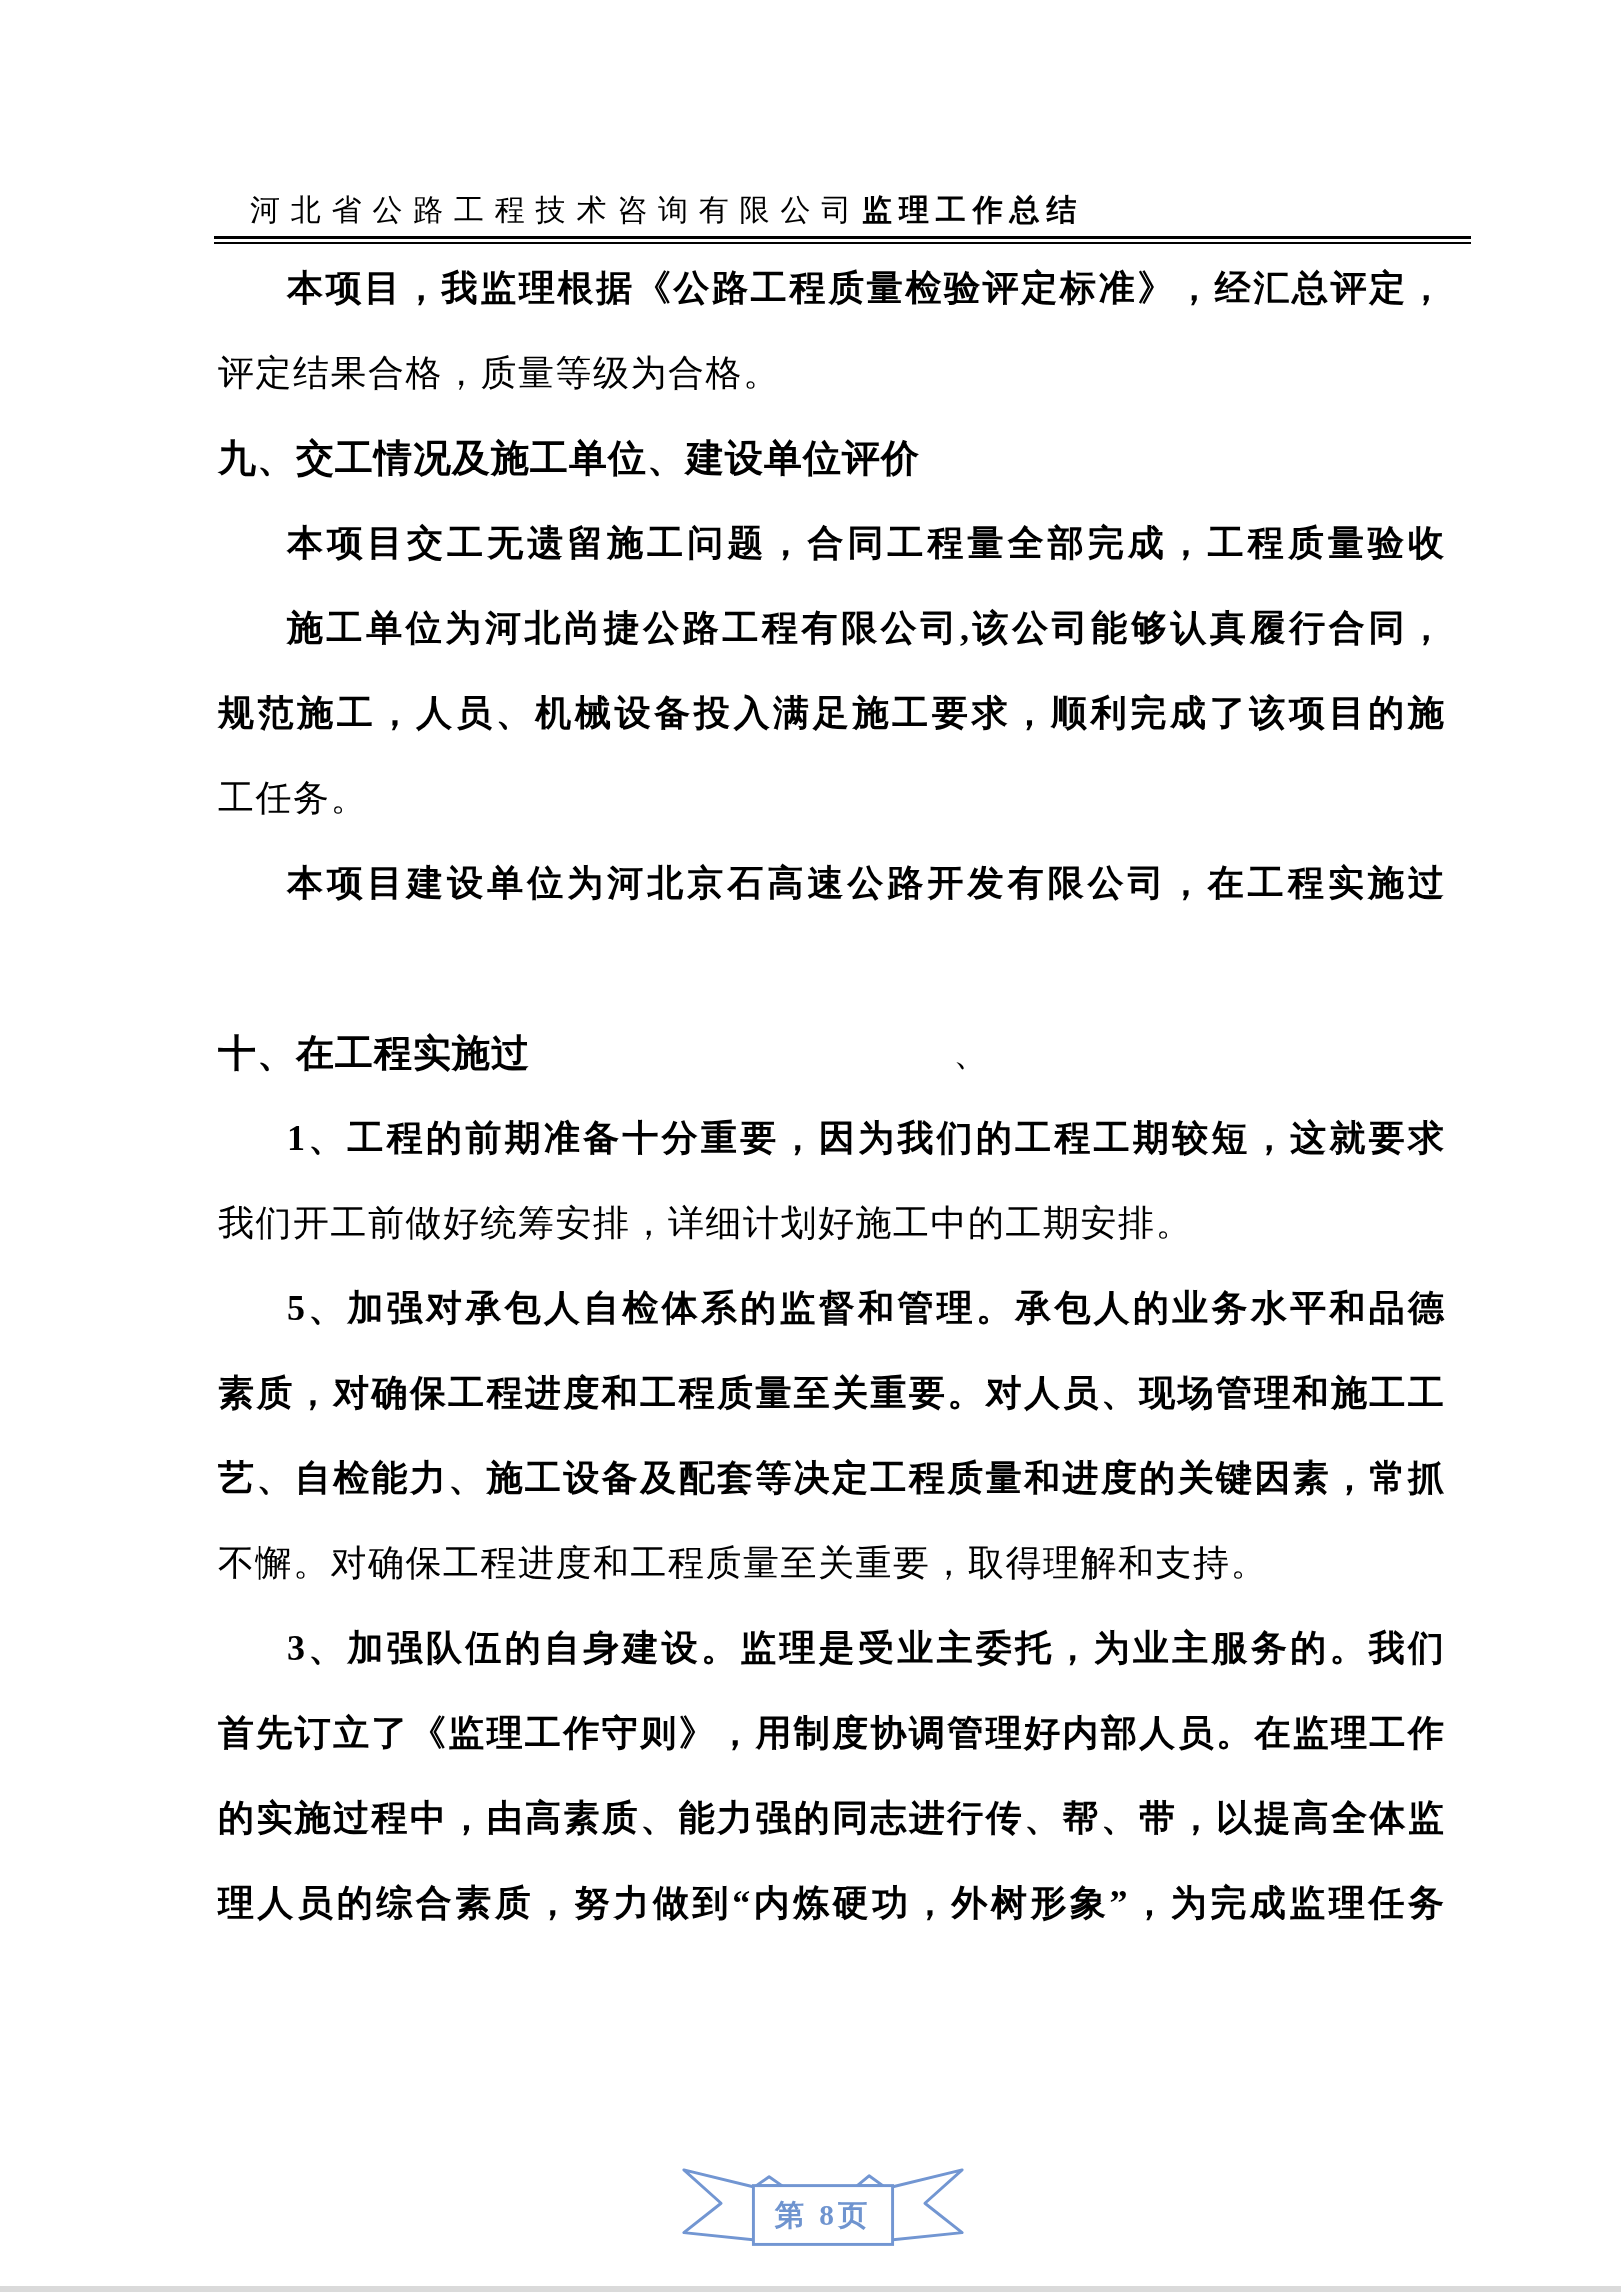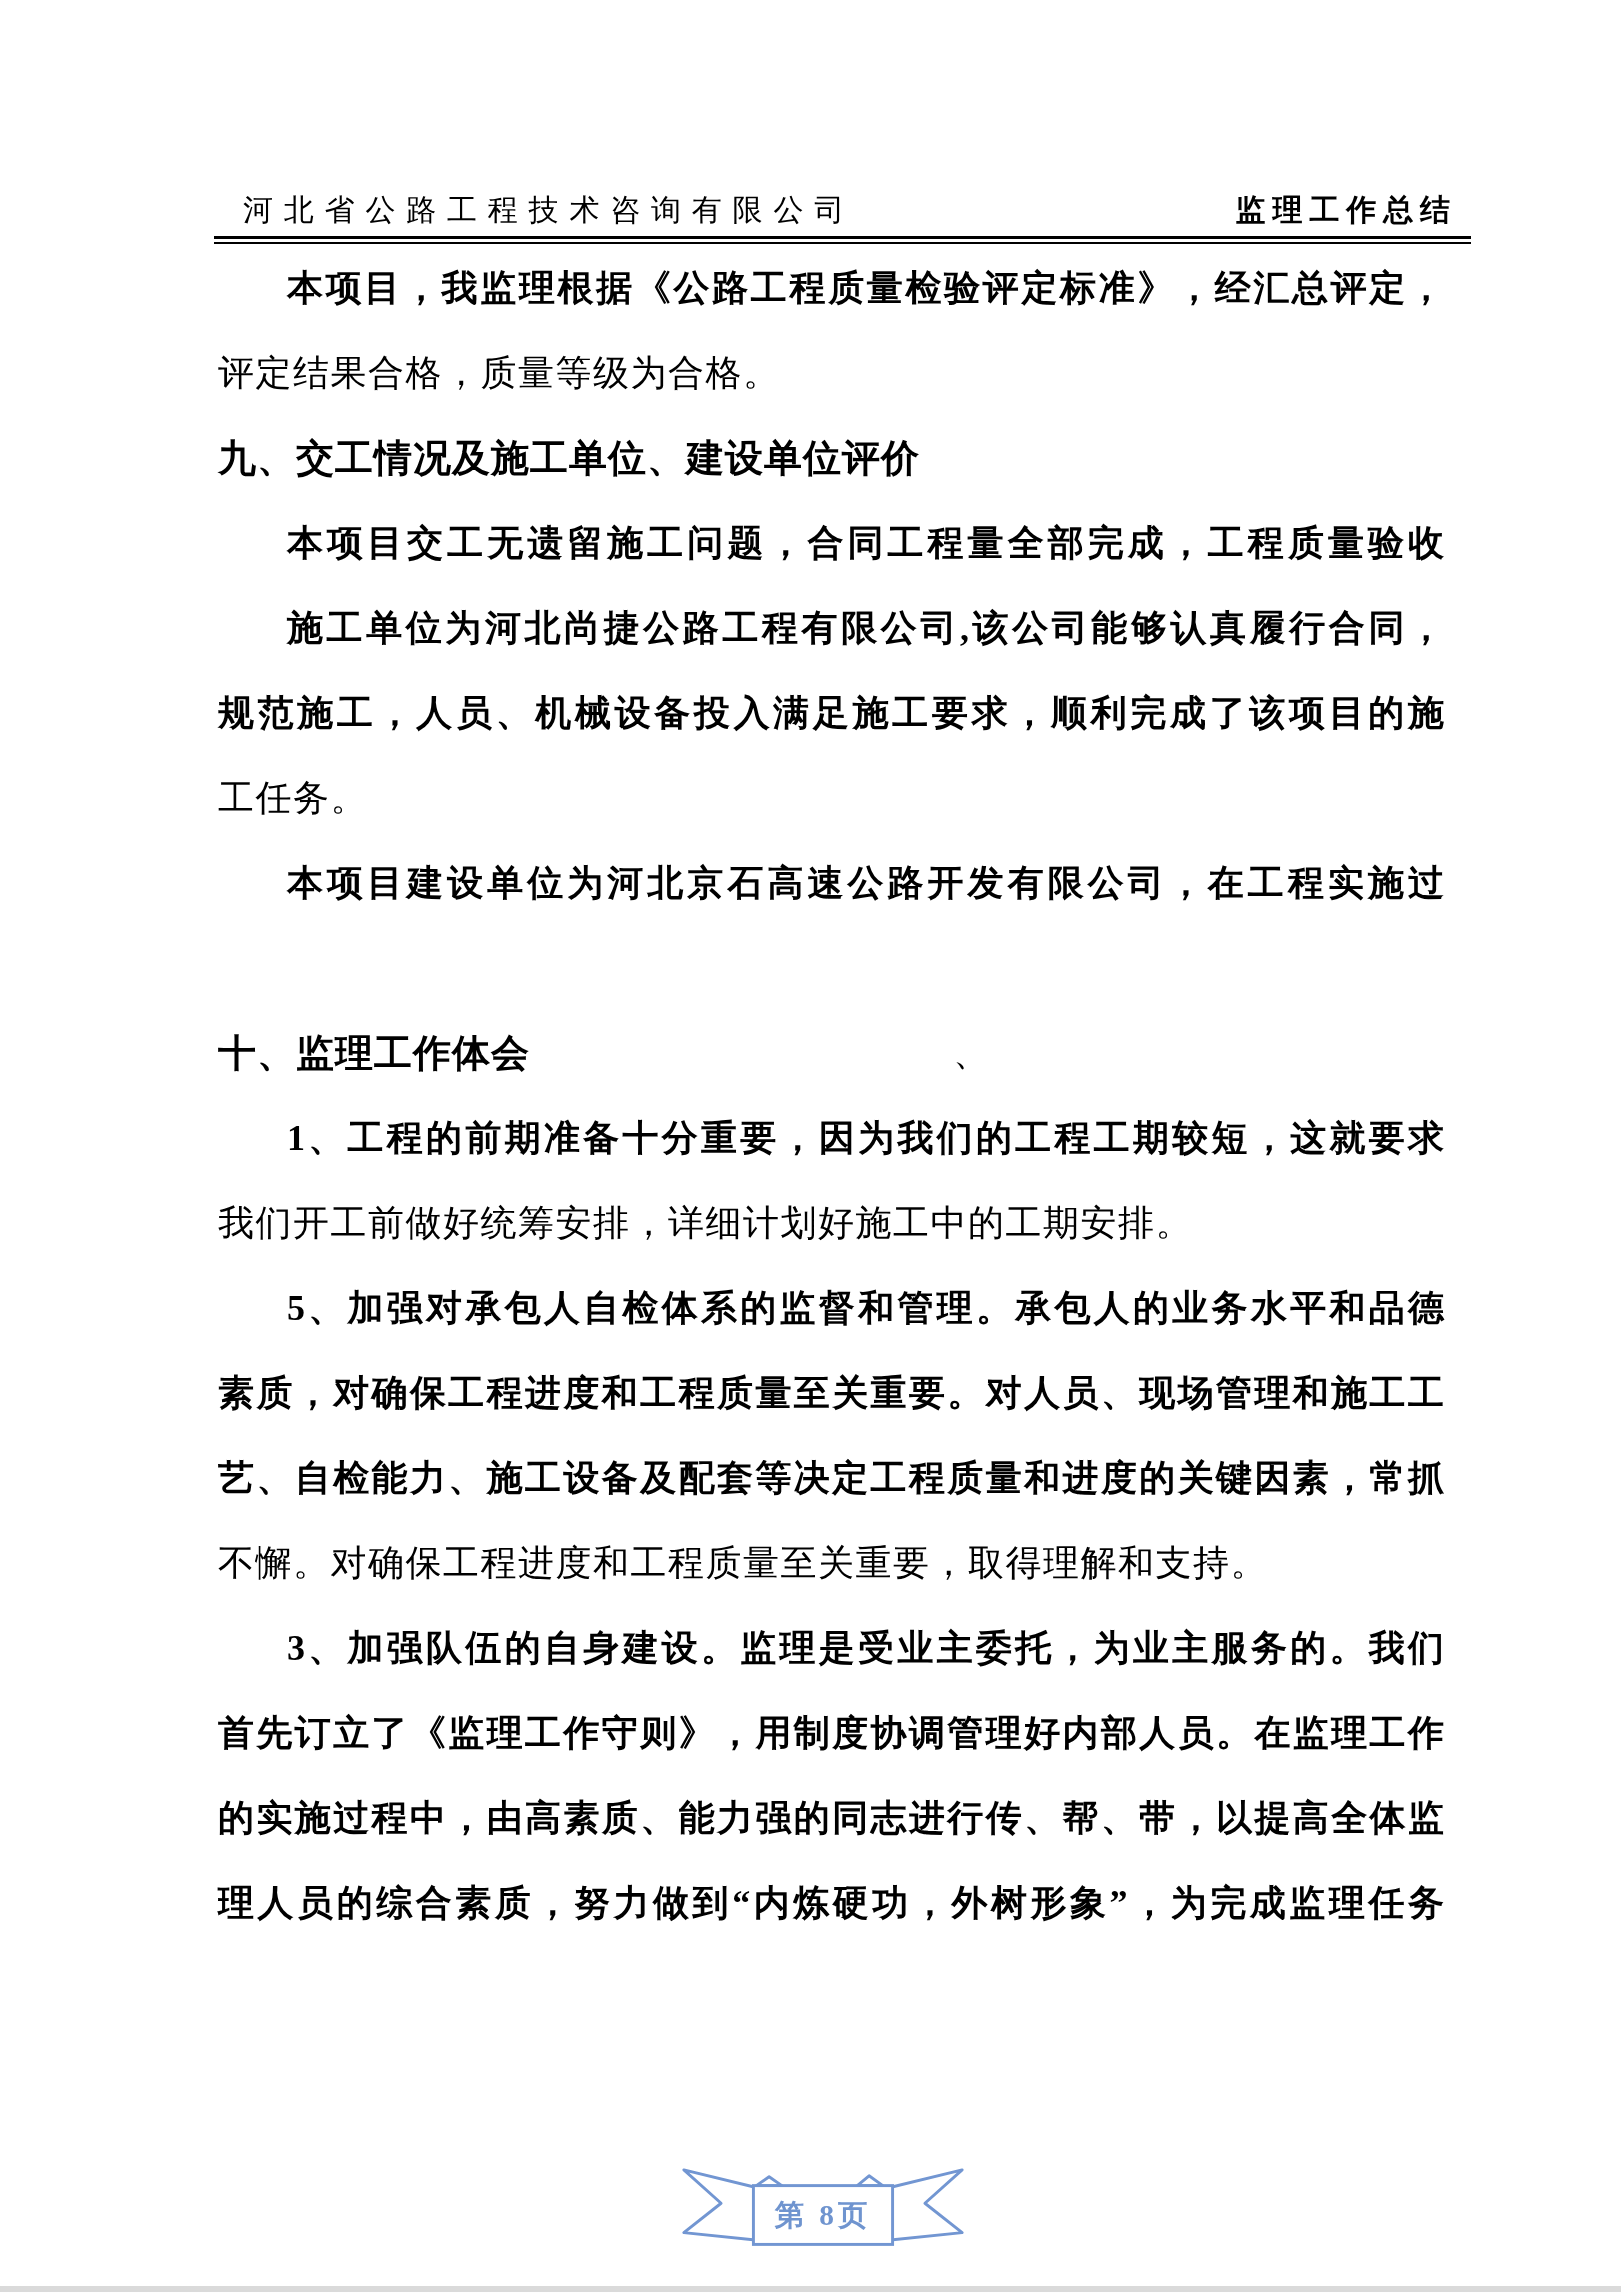--- a/index.html
+++ b/index.html
@@ -11,22 +11,22 @@
     position:relative;
     overflow:hidden;
   }
   .page-edge-bottom {
     position:absolute; left:0; bottom:0; width:1621px; height:6.9px;
     background:#dadada;
   }
 
   
   .header-row {
-    position:absolute; top:190px; left:243px; right:164px;
-    display:flex; justify-content:space-between; align-items:flex-end;
+    position:absolute; top:190px; left:250px; right:164px;
+    display:flex; align-items:flex-end;
     font-size:30px; line-height:39px;
   }
   .company   { letter-spacing:10.8px; white-space:nowrap; }
   .doc-title { letter-spacing:6.9px;  white-space:nowrap;font-weight:bold; }
   .header-rule {
     position:absolute; top:236px; left:214px; width:1257px;
     height:2.9px;
     border-top:3.9px solid #000;
     border-bottom:2.9px solid #000;
   }
@@ -83,21 +83,21 @@
   <div class="line first j">本项目，我监理根据《公路工程质量检验评定标准》，经汇总评定，</div>
   <div class="line">评定结果合格，质量等级为合格。</div>
   <div class="line heading">九、交工情况及施工单位、建设单位评价</div>
   <div class="line first j">本项目交工无遗留施工问题，合同工程量全部完成，工程质量验收</div>
   <div class="line first j">施工单位为河北尚捷公路工程有限公司,该公司能够认真履行合同，</div>
   <div class="line j">规范施工，人员、机械设备投入满足施工要求，顺利完成了该项目的施</div>
   <div class="line">工任务。</div>
   <div class="line first j">本项目建设单位为河北京石高速公路开发有限公司，在工程实施过</div>
   <div class="spacer"></div>
   <div class="line heading">
-    <span>十、监理工作体会</span>
+    <span>十、在工程实施过</span>
     <span class="stray-mark">、</span>
   </div>
   <div class="line first j">1、工程的前期准备十分重要，因为我们的工程工期较短，这就要求</div>
   <div class="line">我们开工前做好统筹安排，详细计划好施工中的工期安排。</div>
   <div class="line first j">5、加强对承包人自检体系的监督和管理。承包人的业务水平和品德</div>
   <div class="line j">素质，对确保工程进度和工程质量至关重要。对人员、现场管理和施工工</div>
   <div class="line j">艺、自检能力、施工设备及配套等决定工程质量和进度的关键因素，常抓</div>
   <div class="line">不懈。对确保工程进度和工程质量至关重要，取得理解和支持。</div>
   <div class="line first j">3、加强队伍的自身建设。监理是受业主委托，为业主服务的。我们</div>
   <div class="line j">首先订立了《监理工作守则》，用制度协调管理好内部人员。在监理工作</div>

